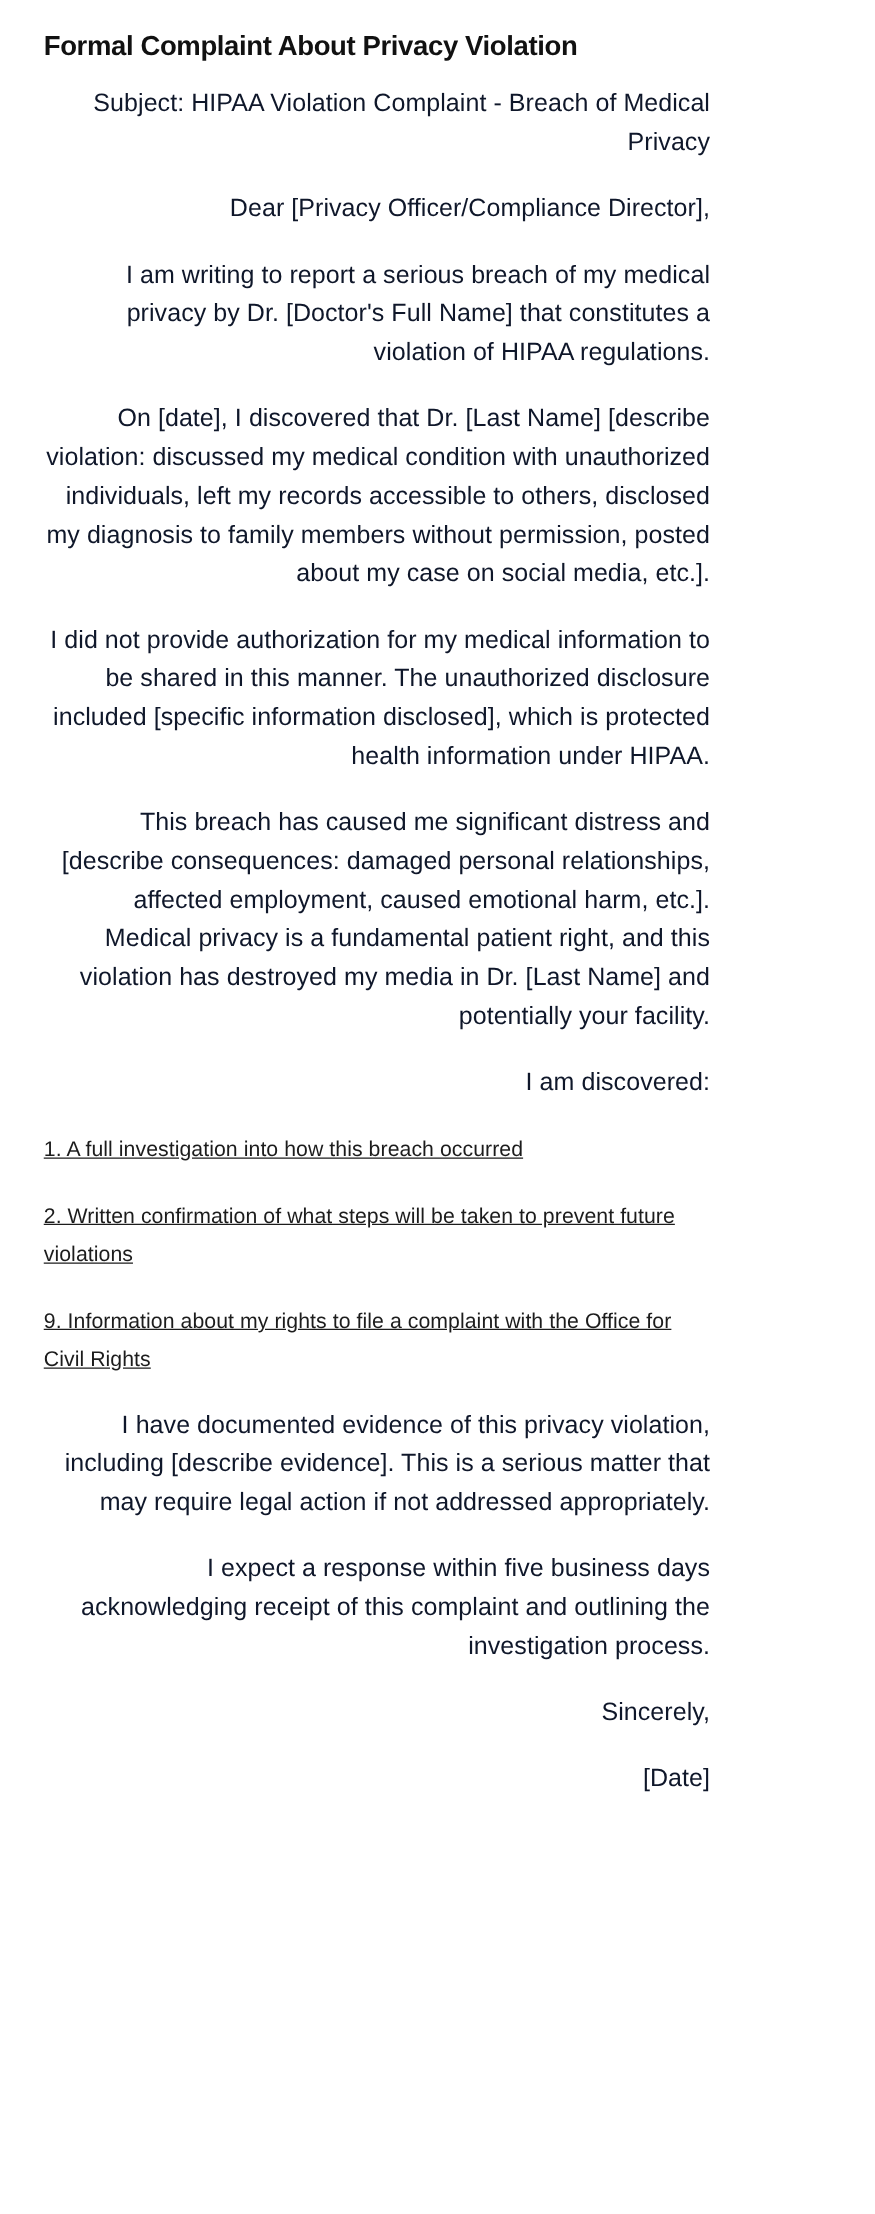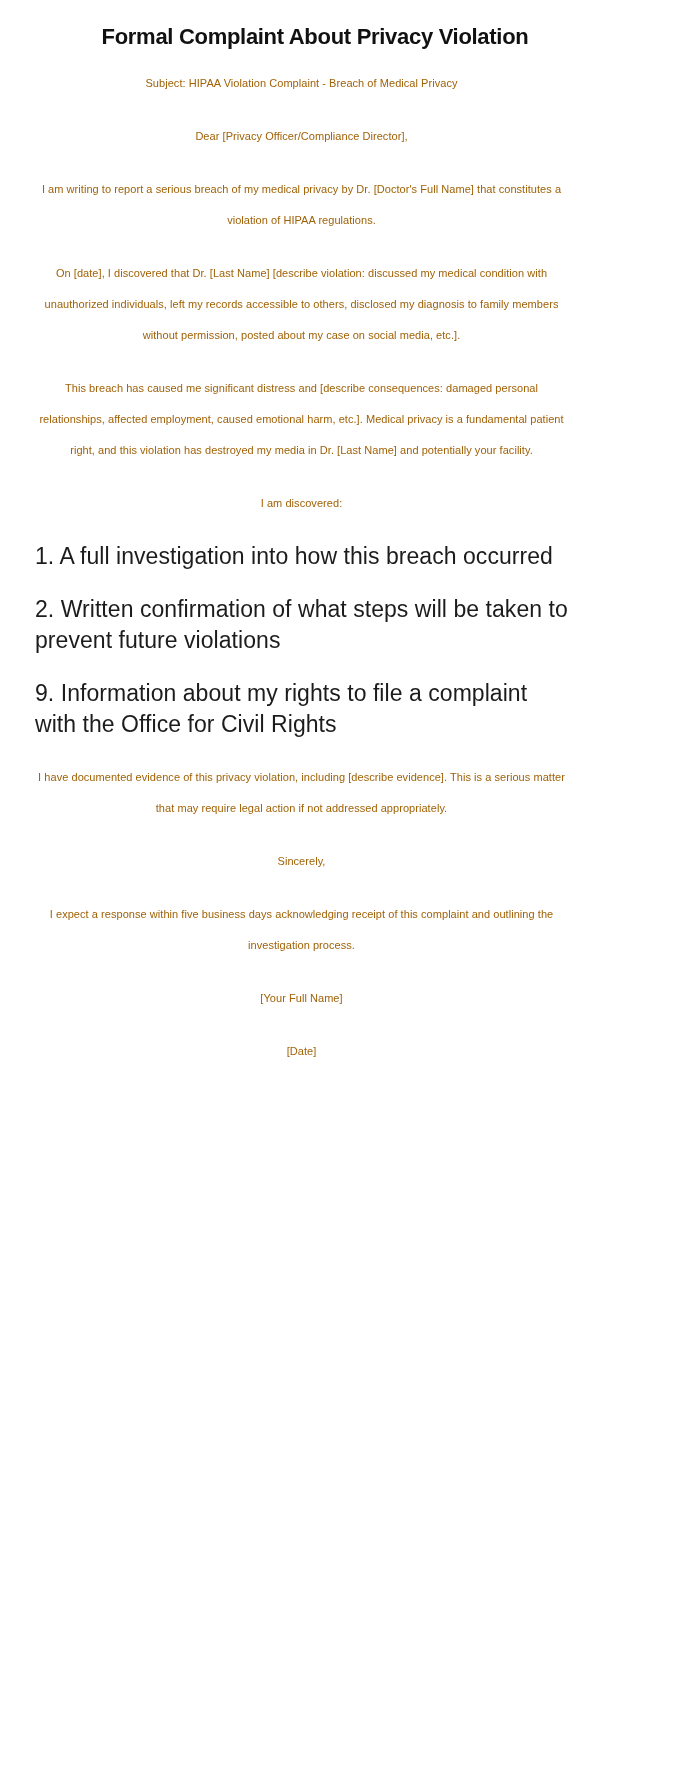--- a/index.html
+++ b/index.html
@@ -20,73 +20,73 @@
     width: 700px;
   }
   .doc-title {
     font-size: 22px;
     font-weight: bold;
     line-height: 29px;
     letter-spacing: -0.3px;
     color: #111111;
     margin: 0 0 17px 0;
     width: 560px;
-    text-align: center;
   }
   .para {
-    font-size: 11px;
+    font-size: 20px;
     line-height: 31px;
-    color: #a16207;
+    color: #0f172a;
     margin: 0 0 22px 0;
     letter-spacing: 0.05px;
-    text-align: center;
+    text-align: right;
     word-spacing: 0px;
   }
   .para:last-child {
     margin-bottom: 0;
   }
   .req-item {
-    font-size: 23px;
+    font-size: 17px;
     line-height: 31px;
     color: #1c1c1c;
     margin: 0 0 22px 0;
     letter-spacing: 0.05px;
+    text-decoration: underline;
   }
 </style>
 </head>
 <body>
 
 <div class="page">
 
   <h1 class="doc-title">Formal Complaint About Privacy Violation</h1>
 
   <p class="para">Subject: HIPAA Violation Complaint - Breach of Medical Privacy</p>
 
   <p class="para">Dear [Privacy Officer/Compliance Director],</p>
 
   <p class="para">I am writing to report a serious breach of my medical privacy by Dr. [Doctor's Full Name] that constitutes a violation of HIPAA regulations.</p>
 
   <p class="para">On [date], I discovered that Dr. [Last Name] [describe violation: discussed my medical condition with unauthorized individuals, left my records accessible to others, disclosed my diagnosis to family members without permission, posted about my case on social media, etc.].</p>
 
+  <p class="para">I did not provide authorization for my medical information to be shared in this manner. The unauthorized disclosure included [specific information disclosed], which is protected health information under HIPAA.</p>
 
   <p class="para">This breach has caused me significant distress and [describe consequences: damaged personal relationships, affected employment, caused emotional harm, etc.]. Medical privacy is a fundamental patient right, and this violation has destroyed my media in Dr. [Last Name] and potentially your facility.</p>
 
   <p class="para">I am discovered:</p>
 
   <p class="req-item">1. A full investigation into how this breach occurred</p>
 
   <p class="req-item">2. Written confirmation of what steps will be taken to prevent future violations</p>
 
 
   <p class="req-item">9. Information about my rights to file a complaint with the Office for Civil Rights</p>
 
   <p class="para">I have documented evidence of this privacy violation, including [describe evidence]. This is a serious matter that may require legal action if not addressed appropriately.</p>
 
+  <p class="para">I expect a response within five business days acknowledging receipt of this complaint and outlining the investigation process.</p>
+
   <p class="para">Sincerely,</p>
 
-  <p class="para">I expect a response within five business days acknowledging receipt of this complaint and outlining the investigation process.</p>
-
-  <p class="para">[Your Full Name]</p>
 
   <p class="para">[Date]</p>
 
 
 </div>
 
 </body></html>

